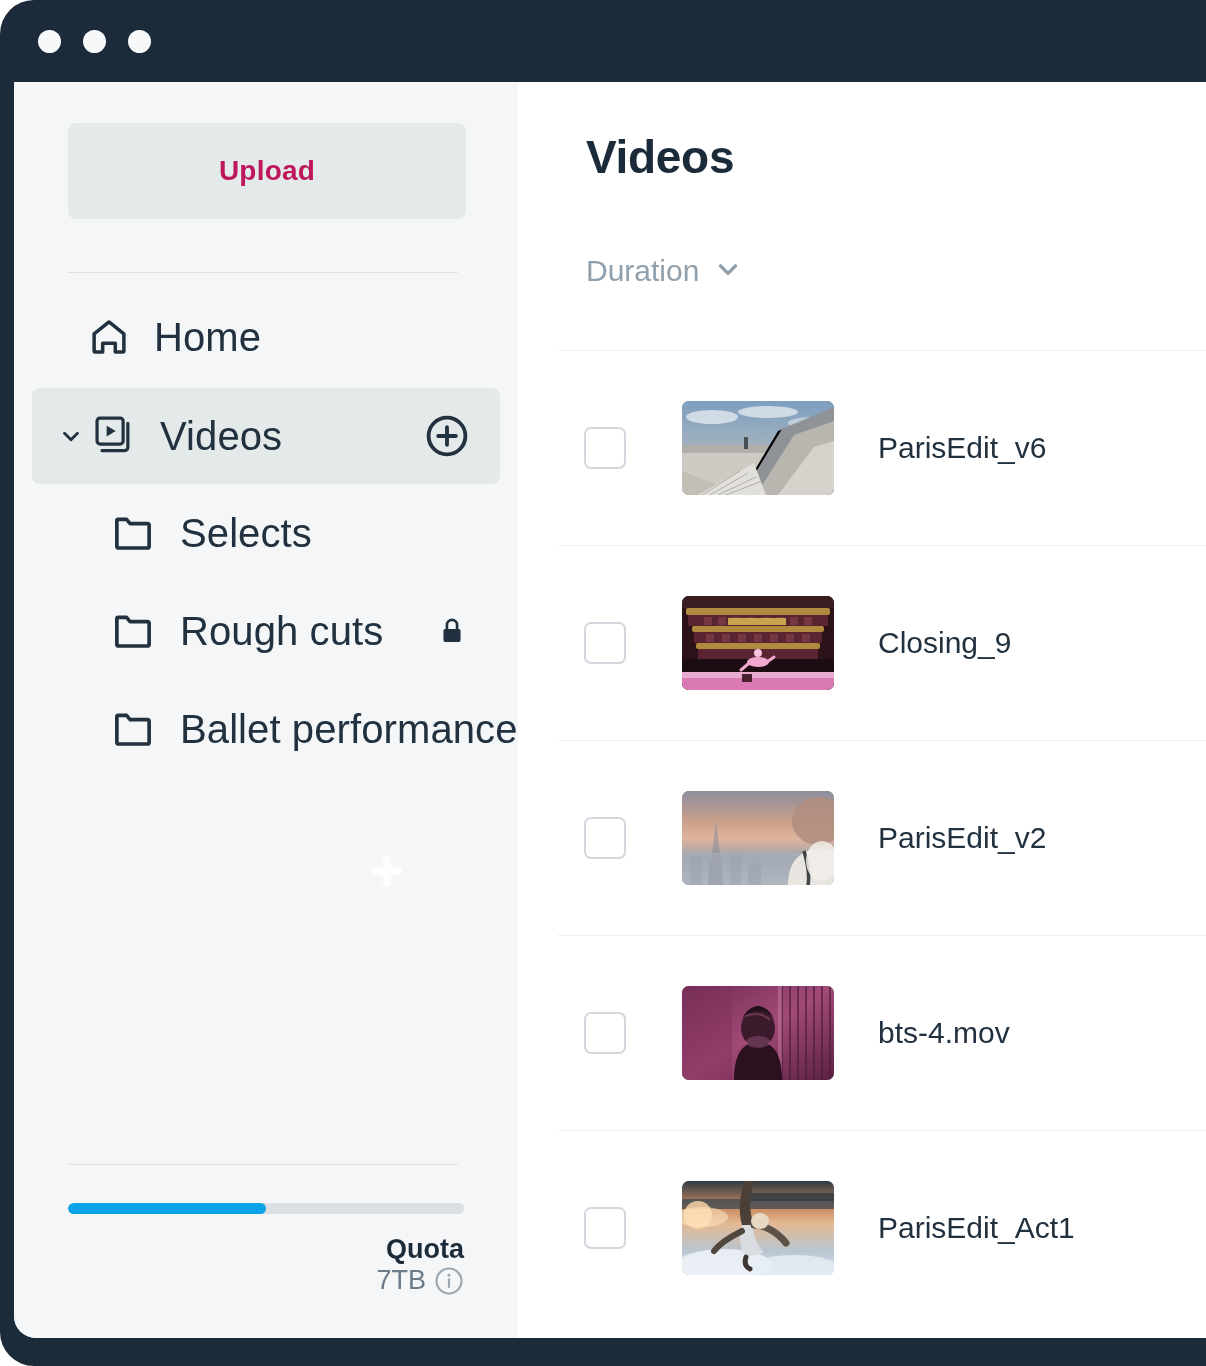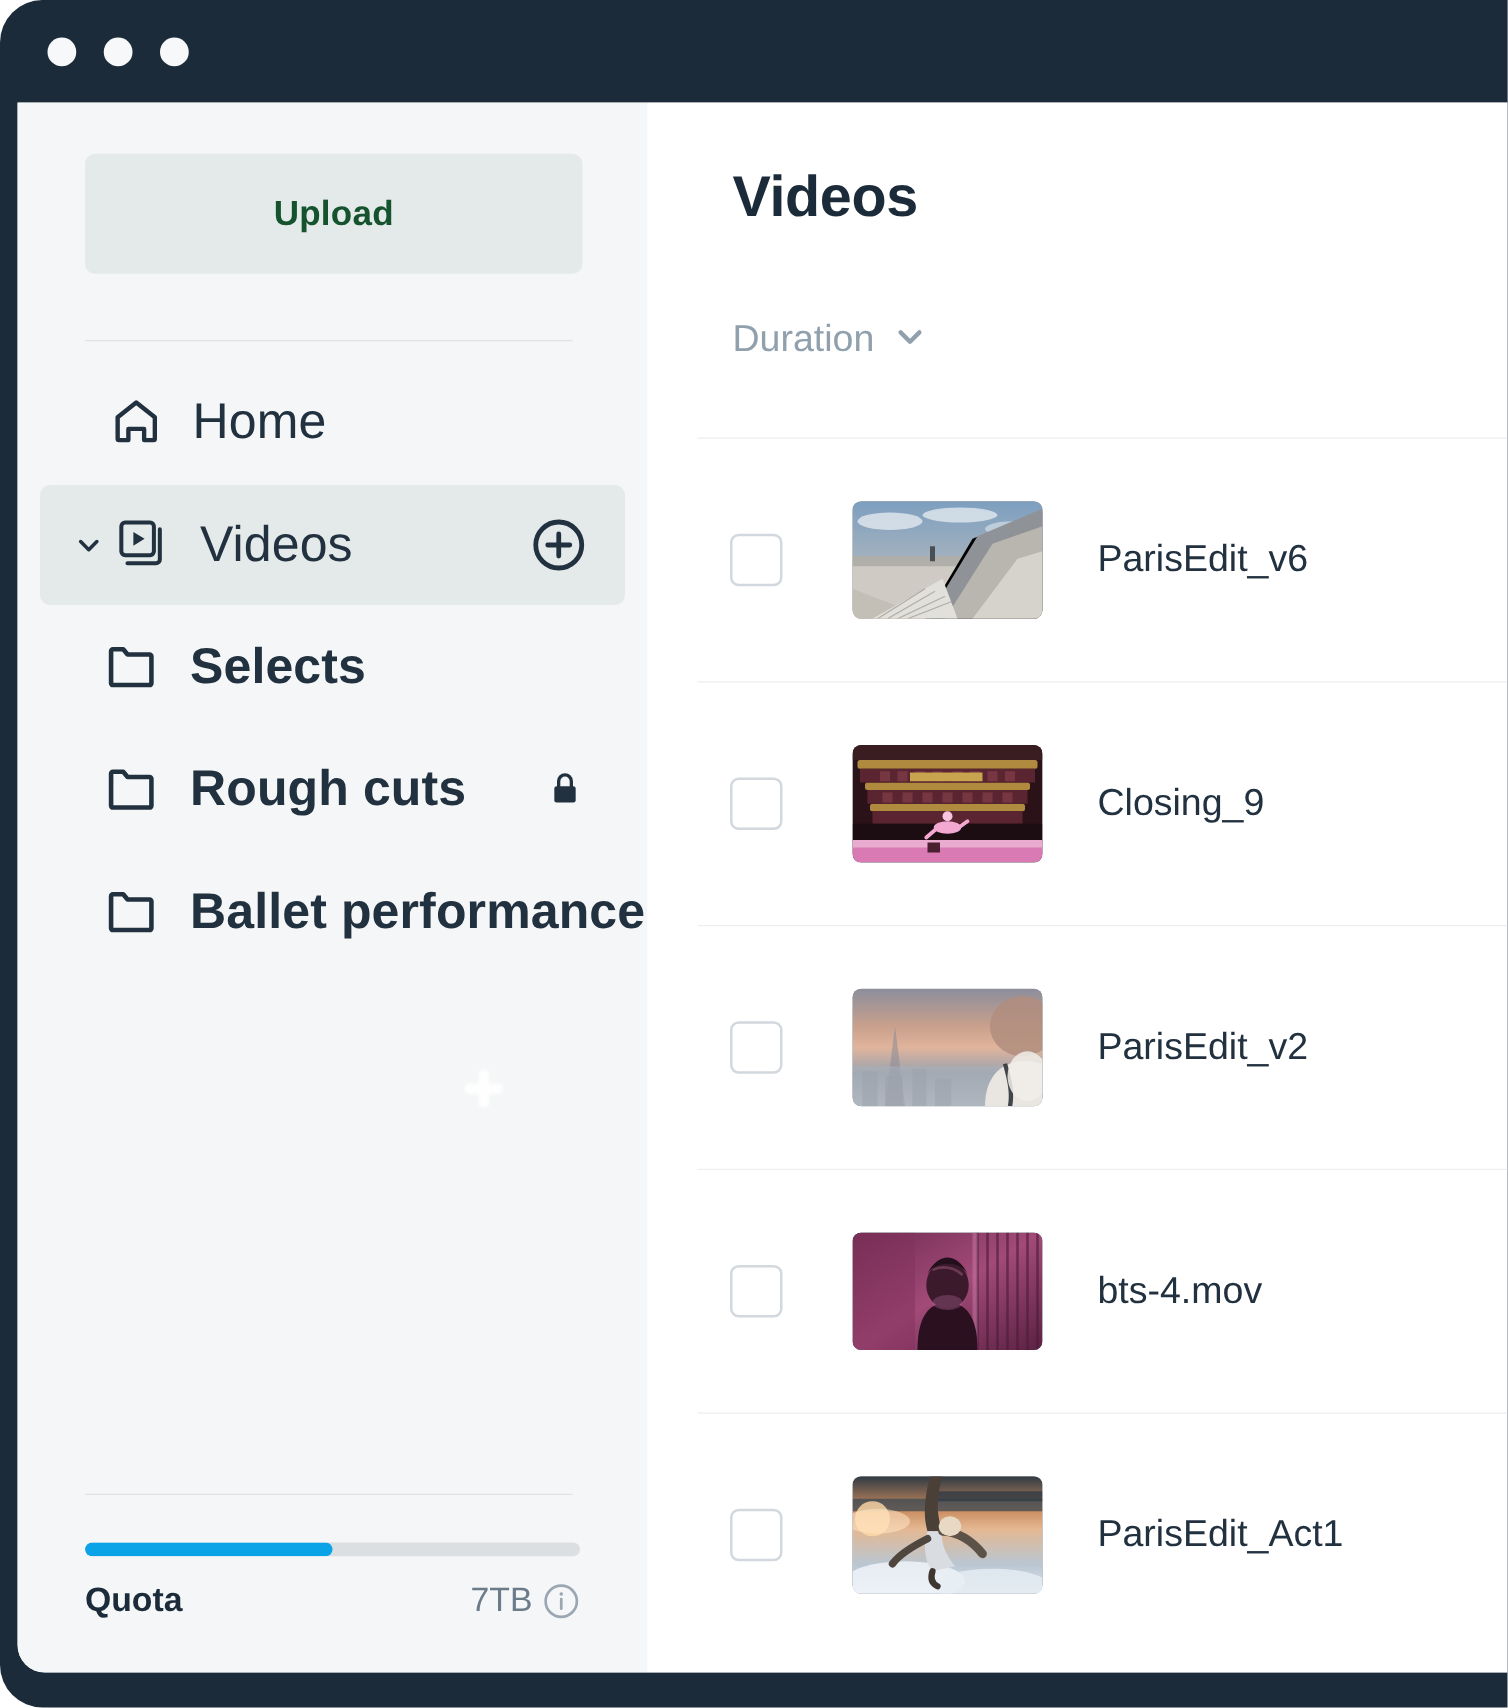--- a/index.html
+++ b/index.html
@@ -62,21 +62,21 @@
   .upload-btn {
     position: absolute;
     left: 54px; top: 41px;
     width: 398px; height: 96px;
     background: #e4e9e9;
     border: none;
     border-radius: 8px;
     font-family: "Liberation Sans", sans-serif;
     font-size: 28px;
     font-weight: bold;
-    color: #14532d;
+    color: #be185d;
     letter-spacing: .2px;
     cursor: pointer;
   }
 
   .sb-divider {
     position: absolute;
     left: 54px; top: 190px;
     width: 390px; height: 1px;
     background: #dfe3e5;
   }
@@ -95,21 +95,21 @@
     cursor: pointer;
   }
   .nav-row.home { padding-left: 72px; }
   .nav-row.videos {
     margin: 8px 18px 0 18px;
     padding-left: 26px;
     background: #e4e9e9;
     border-radius: 8px;
     height: 96px;
   }
-  .nav-row.child { padding-left: 68px; height: 98px; font-weight: bold; }
+  .nav-row.child { padding-left: 96px; height: 98px; }
 
   .chev {
     width: 26px; height: 26px;
     margin-right: 8px;
     flex: 0 0 26px;
     display: flex; align-items: center; justify-content: center;
   }
 
   .ico {
     width: 46px; height: 46px;
@@ -177,20 +177,21 @@
   }
   .quota-fill {
     height: 100%;
     background: #0aa3e8;
     border-radius: 6px;
   }
   .quota-row {
     display: flex;
     align-items: flex-end;
     margin-top: 20px;
+    flex-direction: column;
   }
   .quota-label {
     font-size: 27px;
     font-weight: bold;
     color: #1b2b3a;
   }
   .quota-right {
     margin-left: auto;
     display: flex;
     align-items: center;

